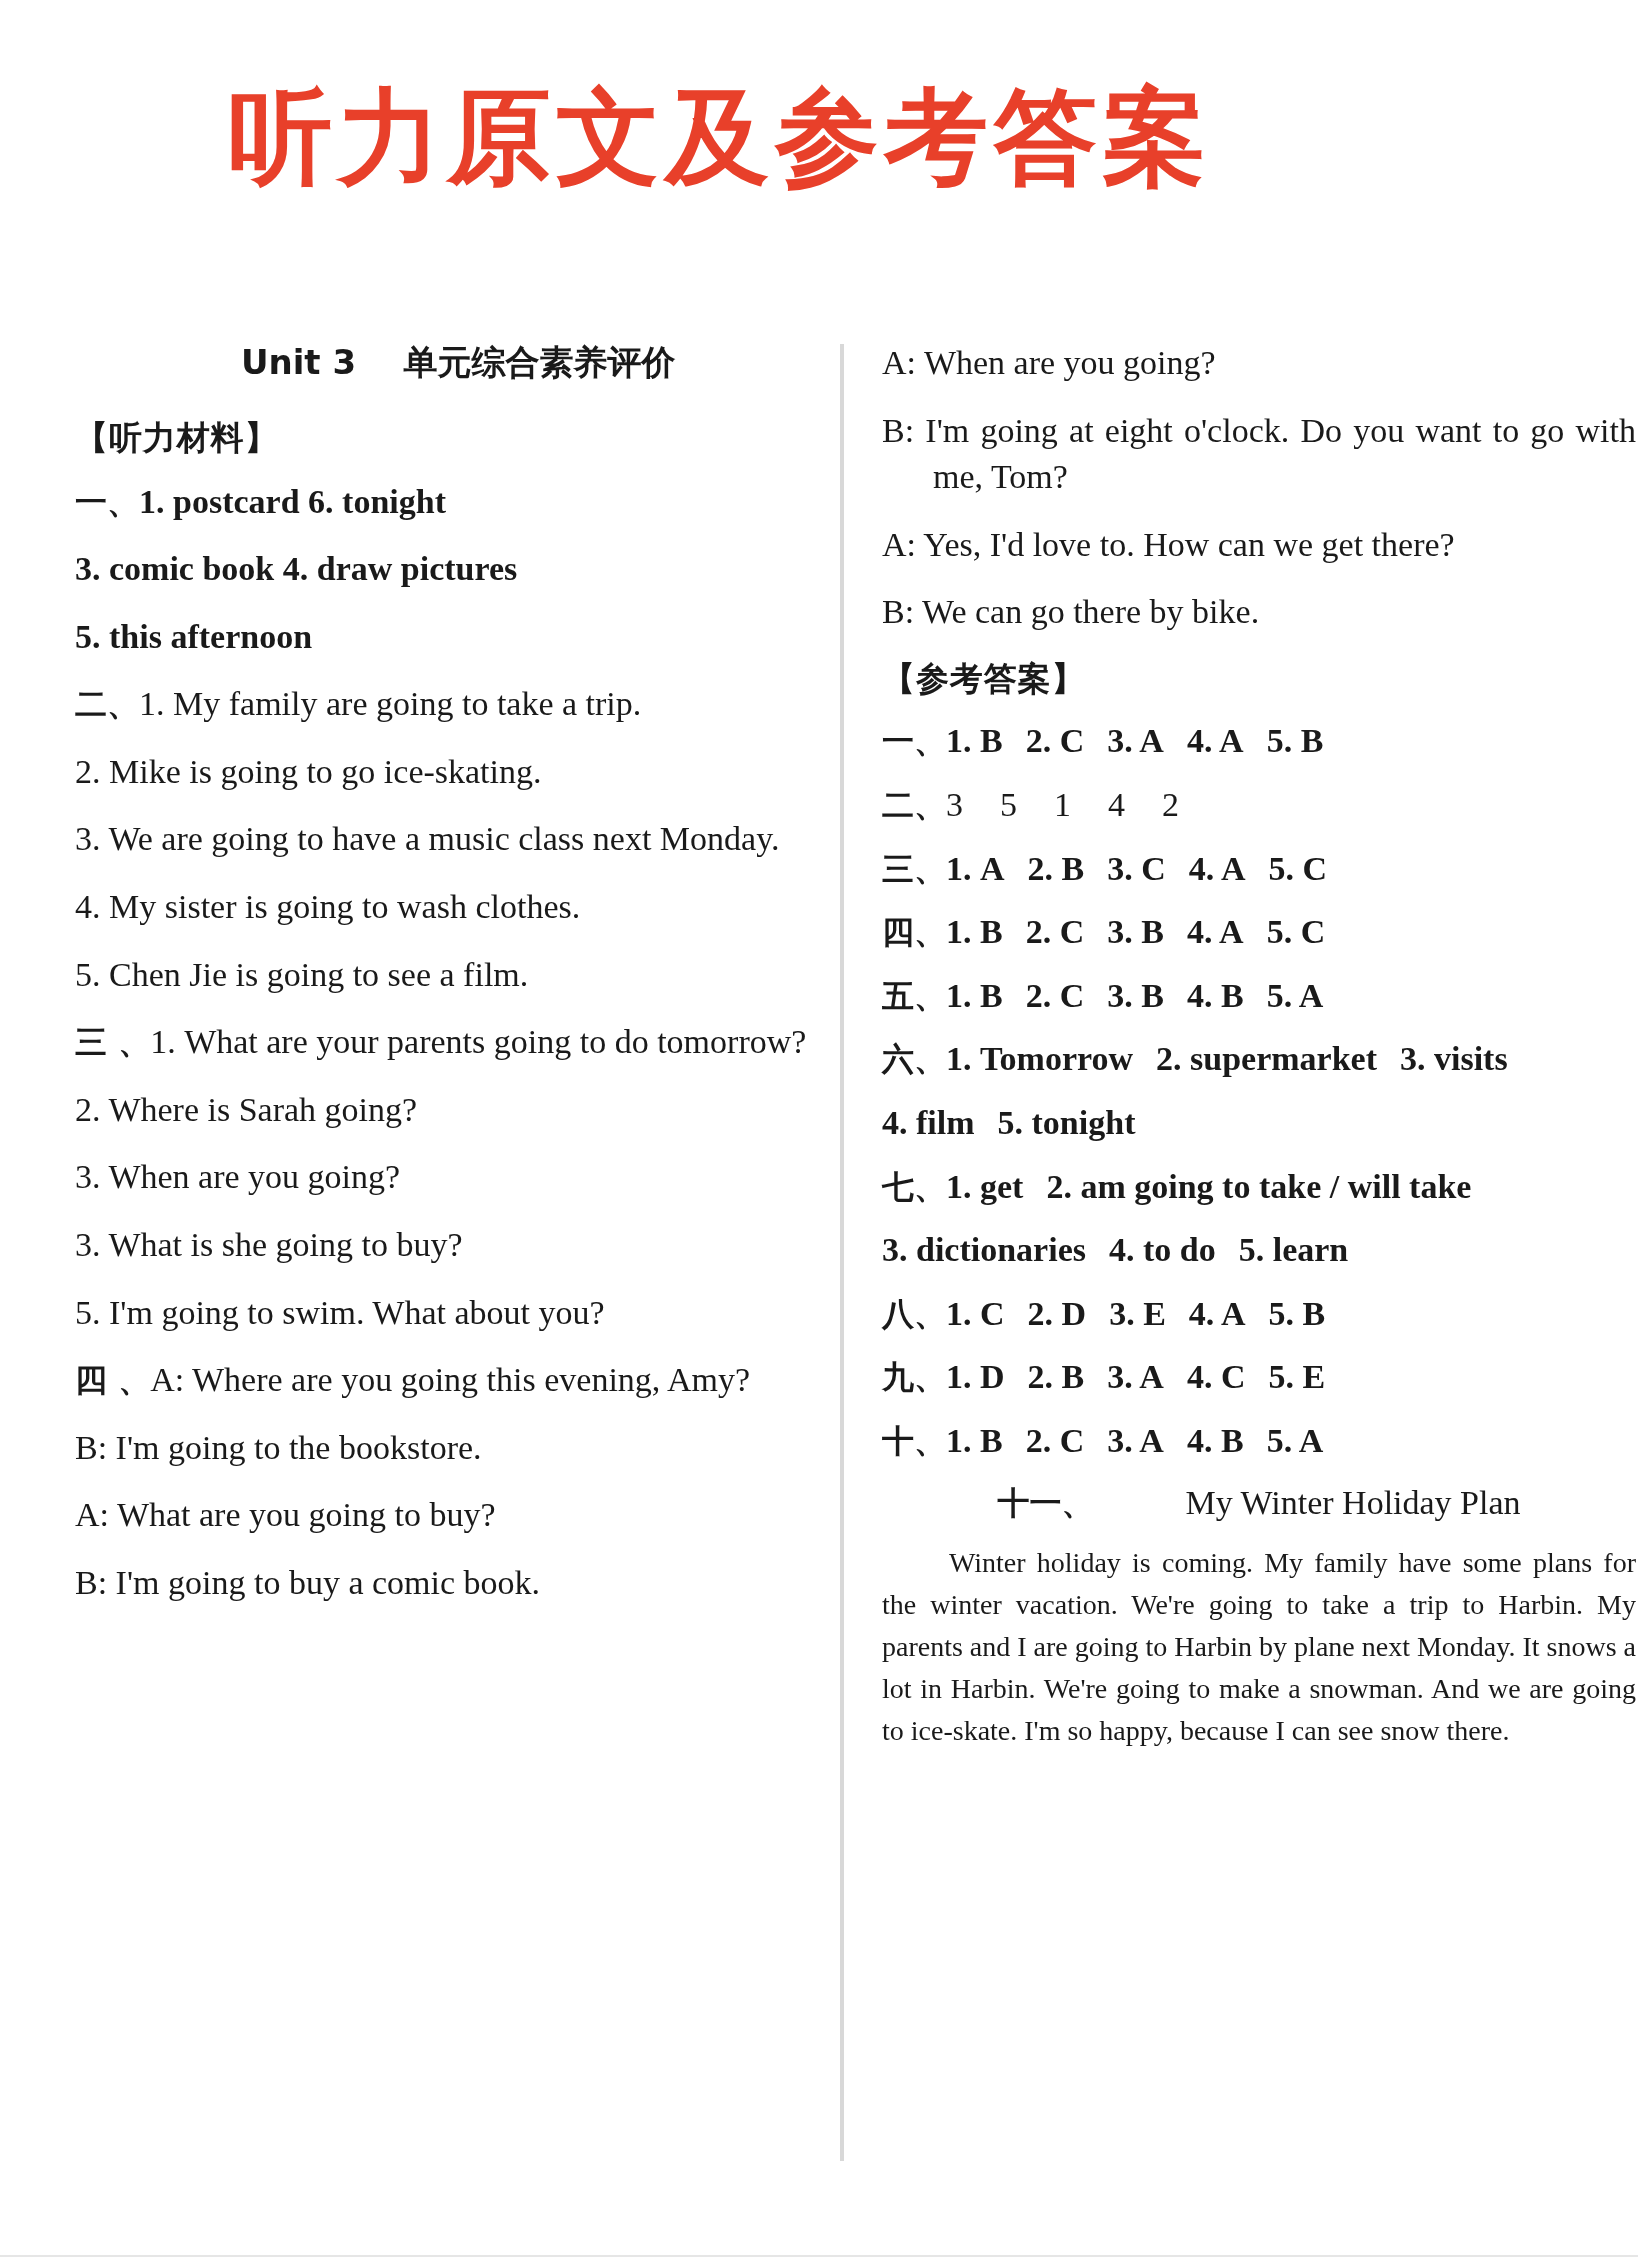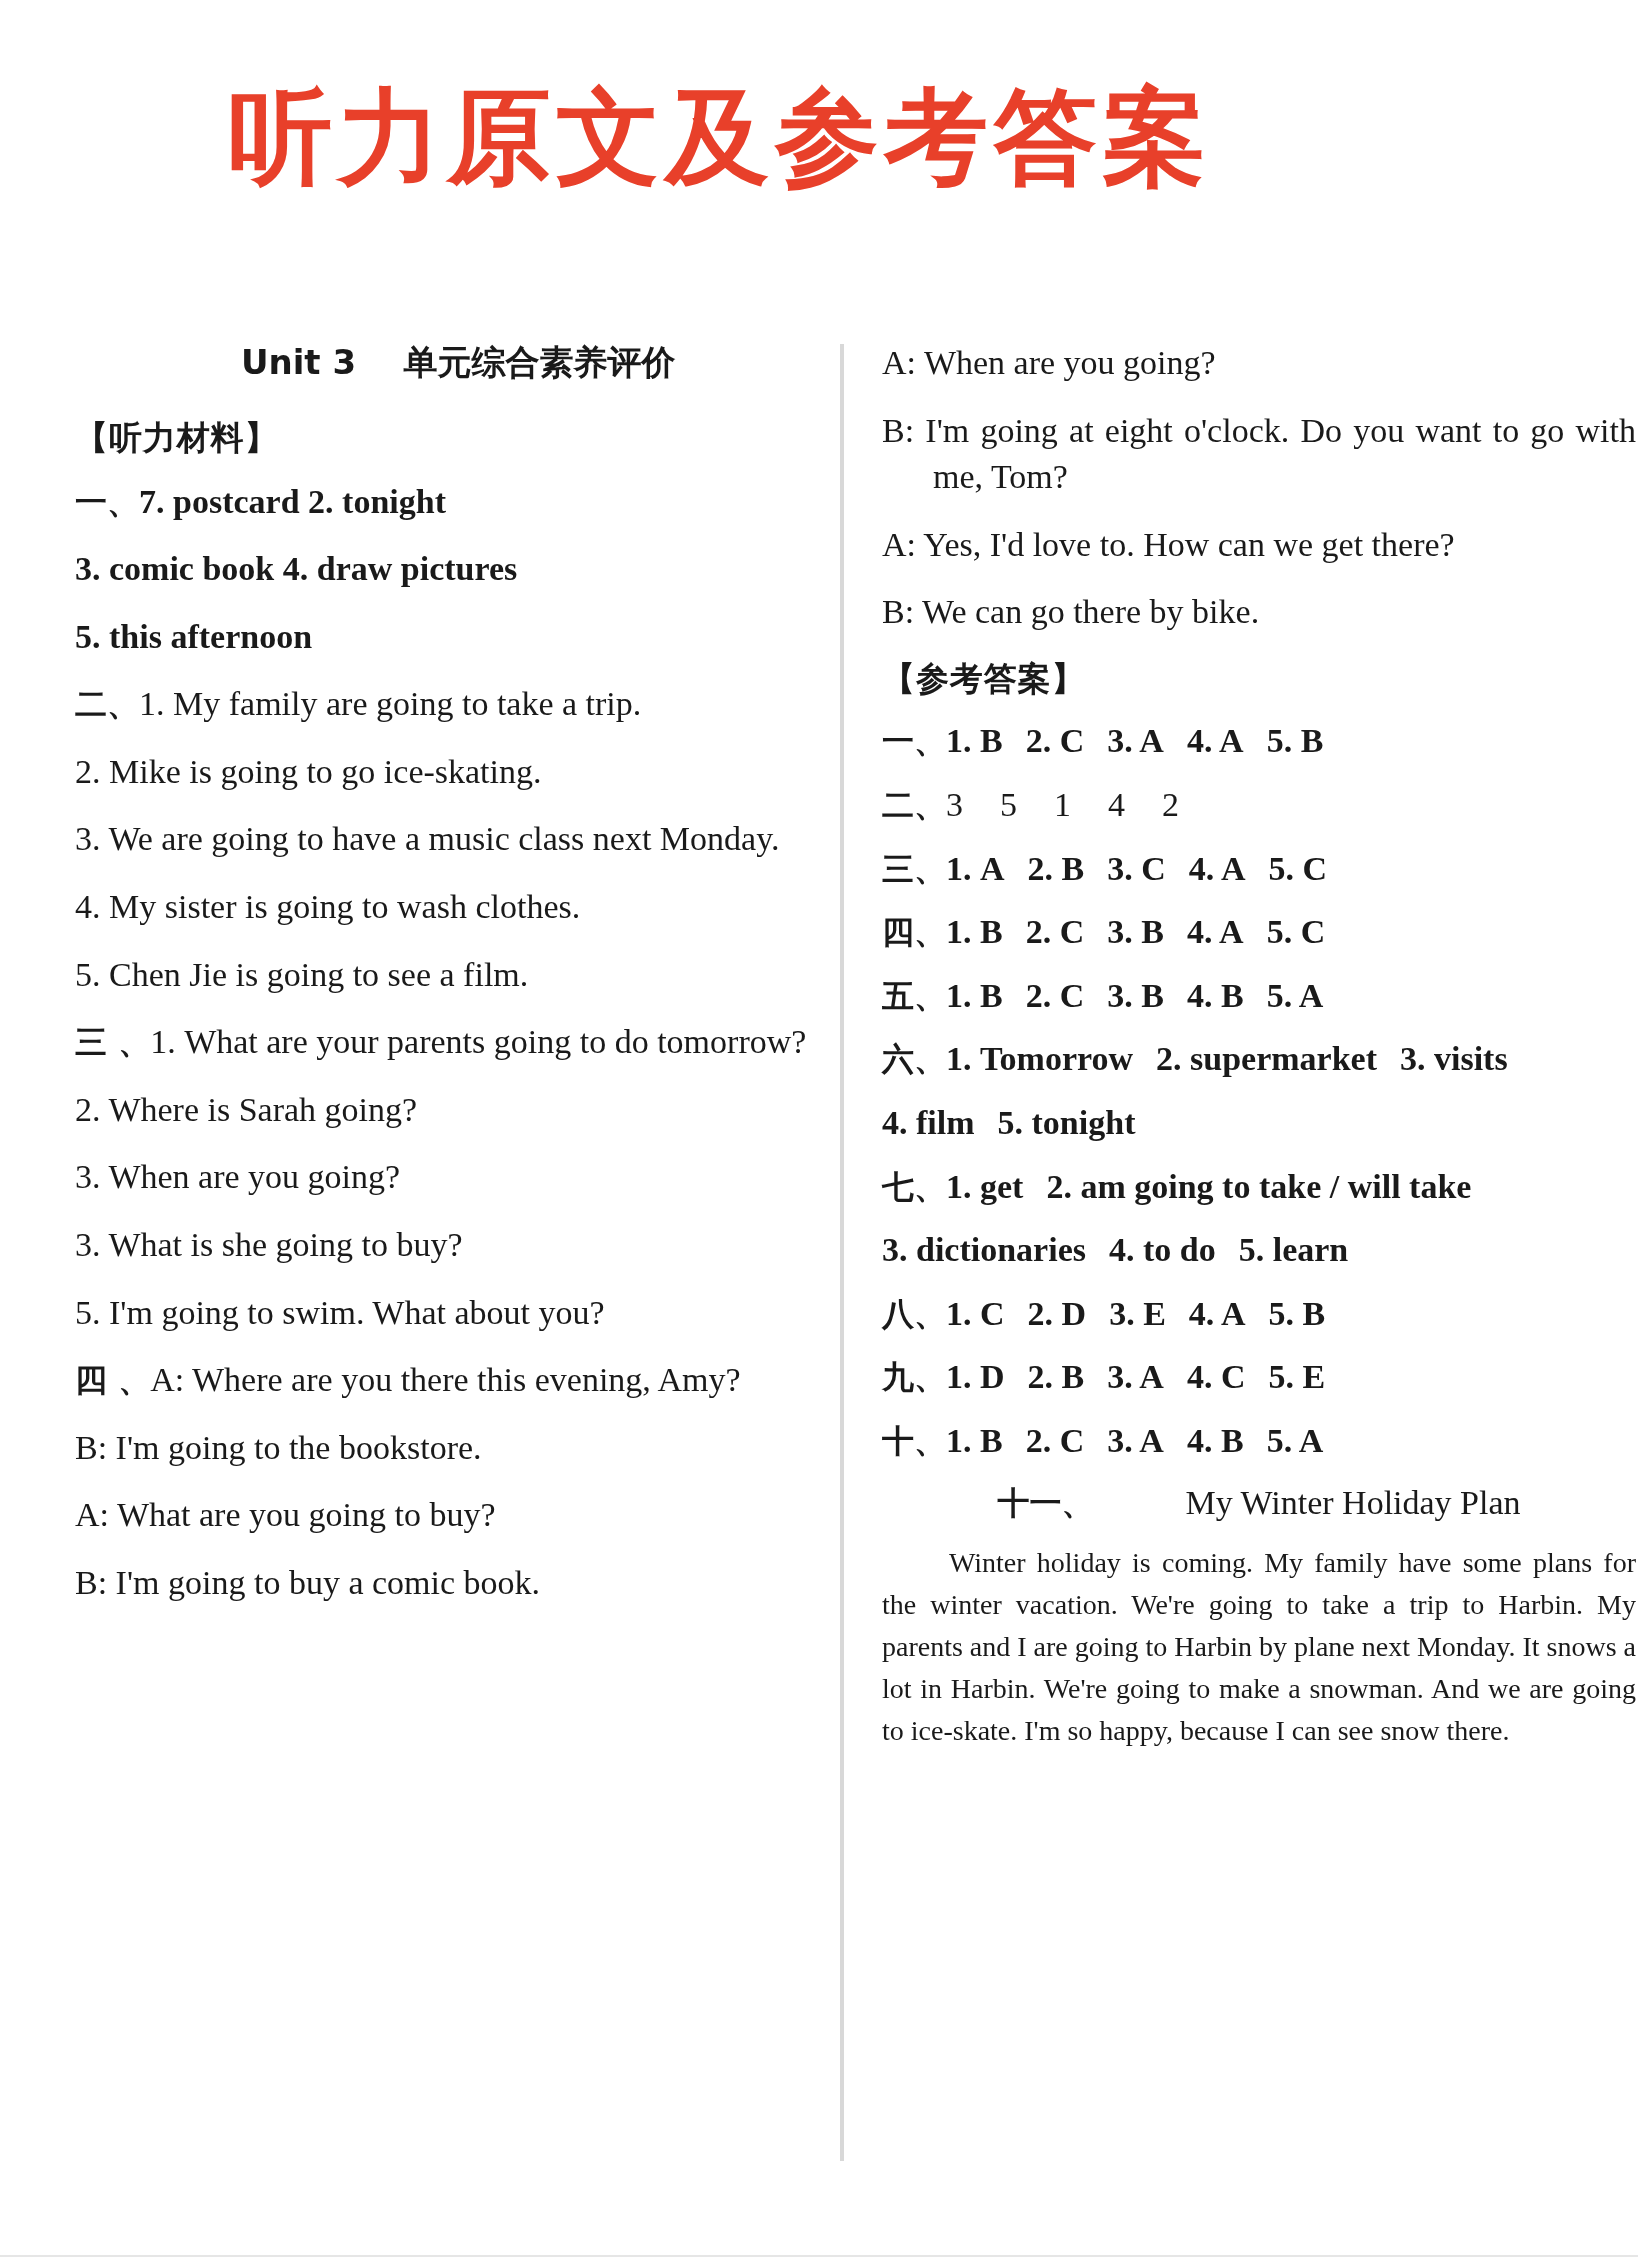--- a/index.html
+++ b/index.html
@@ -151,37 +151,37 @@
 <div class="columns">
 
   <div class="divider"></div>
 
   <div class="col col-left">
 
     <div class="unit-head">Unit 3    单元综合素养评价</div>
 
     <div class="section-head">【听力材料】</div>
 
-    <p class="line"><span class="cnum b">一、</span><span class="b">7. postcard    2. tonight</span></p>
+    <p class="line"><span class="cnum b">一、</span><span class="b">1. postcard    6. tonight</span></p>
     <p class="line"><span class="b">3. comic book    4. draw pictures</span></p>
     <p class="line"><span class="b">5. this afternoon</span></p>
 
     <p class="line"><span class="cnum b">二、</span><span>1. My family are going to take a trip.</span></p>
     <p class="line"><span>2. Mike is going to go ice-skating.</span></p>
     <p class="line wrap"><span>3. We are going to have a music class next Monday.</span></p>
     <p class="line"><span>4. My sister is going to wash clothes.</span></p>
     <p class="line"><span>5. Chen Jie is going to see a film.</span></p>
 
     <p class="line wrap cn"><span class="cnum b">三 、</span><span>1. What are your parents going to do tomorrow?</span></p>
     <p class="line"><span>2. Where is Sarah going?</span></p>
     <p class="line"><span>3. When are you going?</span></p>
     <p class="line"><span>3. What is she going to buy?</span></p>
     <p class="line"><span>5. I'm going to swim. What about you?</span></p>
 
-    <p class="line wrap cn"><span class="cnum b">四 、</span><span>A: Where are you there this evening, Amy?</span></p>
+    <p class="line wrap cn"><span class="cnum b">四 、</span><span>A: Where are you going this evening, Amy?</span></p>
     <p class="line"><span>B: I'm going to the bookstore.</span></p>
     <p class="line"><span>A: What are you going to buy?</span></p>
     <p class="line"><span>B: I'm going to buy a comic book.</span></p>
 
   </div>
 
   <div class="col col-right">
 
     <p class="line"><span>A: When are you going?</span></p>
     <p class="line wrap"><span>B: I'm going at eight o'clock. Do you want to go with me, Tom?</span></p>

